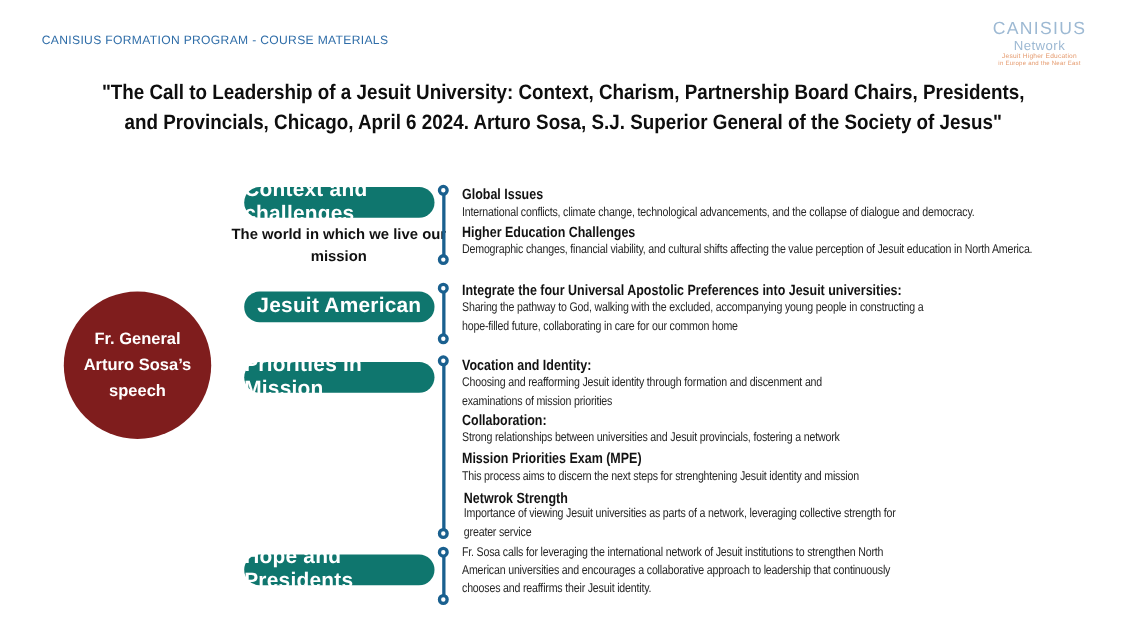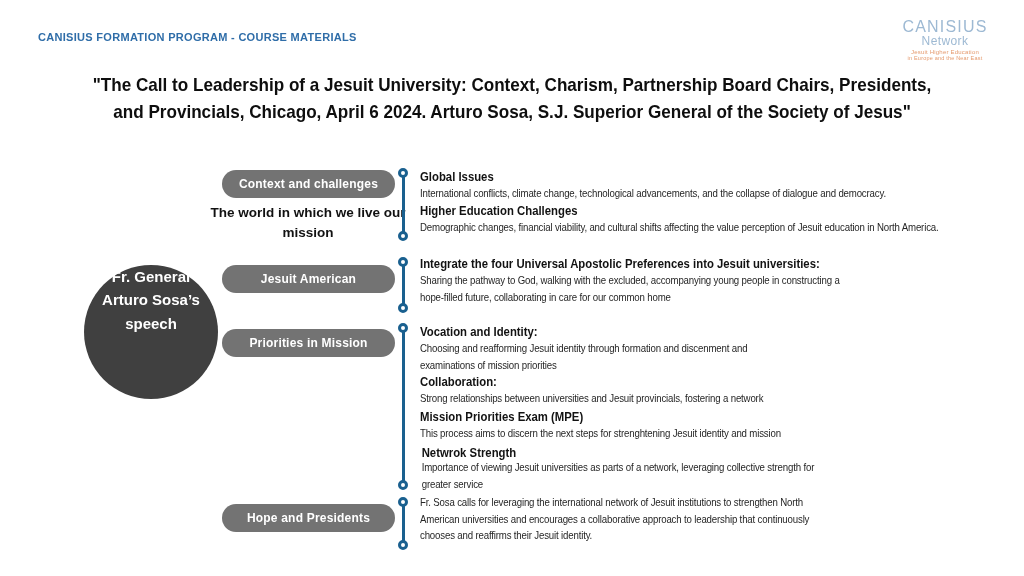--- a/index.html
+++ b/index.html
@@ -7,21 +7,21 @@
   body {
     position:relative;
     width:1024px; height:576px;
     background:#ffffff;
     font-family:"Liberation Sans", sans-serif;
     overflow:hidden;
   }
   
   .program-label {
     position:absolute; left:38px; top:31px;
-    font-size:11px; font-weight:bold; letter-spacing:.3px;
+    font-size:11px; font-weight:normal; letter-spacing:.3px;
     color:#2F6DA8;
   }
   .logo {
     position:absolute; left:898px; top:19px; width:94px;
     text-align:center; line-height:1.05;
   }
   .logo-name { font-size:16px; font-weight:500; letter-spacing:1.2px; color:#9DB9D3; }
   .logo-sub  { font-size:12px; font-weight:500; letter-spacing:.4px; color:#9DB9D3; margin-top:-1px; }
   .logo-tag1 { font-size:6px; color:#E59B6F; margin-top:2px; letter-spacing:.2px; }
   .logo-tag2 { font-size:5.5px; color:#E59B6F; letter-spacing:.2px; }
@@ -30,35 +30,35 @@
   .main-title {
     position:absolute; left:0; top:71px; width:1024px;
     text-align:center; color:#0E0E0E;
     font-size:19px; font-weight:bold; line-height:27px;
     transform:scaleX(.9); transform-origin:center top;
   }
   .main-title span { display:block; white-space:nowrap; }
 
   
   .speech-circle {
-    position:absolute; left:84px; top:265px; width:134px; height:134px;
-    background:#404040; border-radius:50%;
-    display:flex; justify-content:center;
+    position:absolute; left:58px; top:265px; width:134px; height:134px;
+    background:#7f1d1d; border-radius:50%;
+    display:flex; align-items:center; justify-content:center;
   }
   .speech-circle .lbl {
     width:104px; text-align:center; color:#ffffff;
     font-size:15px; font-weight:bold; line-height:1.55;
   }
 
   
   .pill {
     position:absolute; left:222px; width:173px; height:28px;
-    background:#737373; border-radius:14px;
+    background:#0f766e; border-radius:14px;
     display:flex; align-items:center; justify-content:center;
-    color:#ffffff; font-size:12px; font-weight:bold; letter-spacing:.2px;
+    color:#ffffff; font-size:19px; font-weight:bold; letter-spacing:.2px;
   }
   .pill-note {
     position:absolute; left:208px; top:203px; width:200px;
     text-align:center; color:#111111;
     font-size:13.5px; font-weight:bold; line-height:1.45;
   }
 
   
   .tl-seg { position:absolute; left:397px; width:12px; }
   .tl-seg .tl-line {

